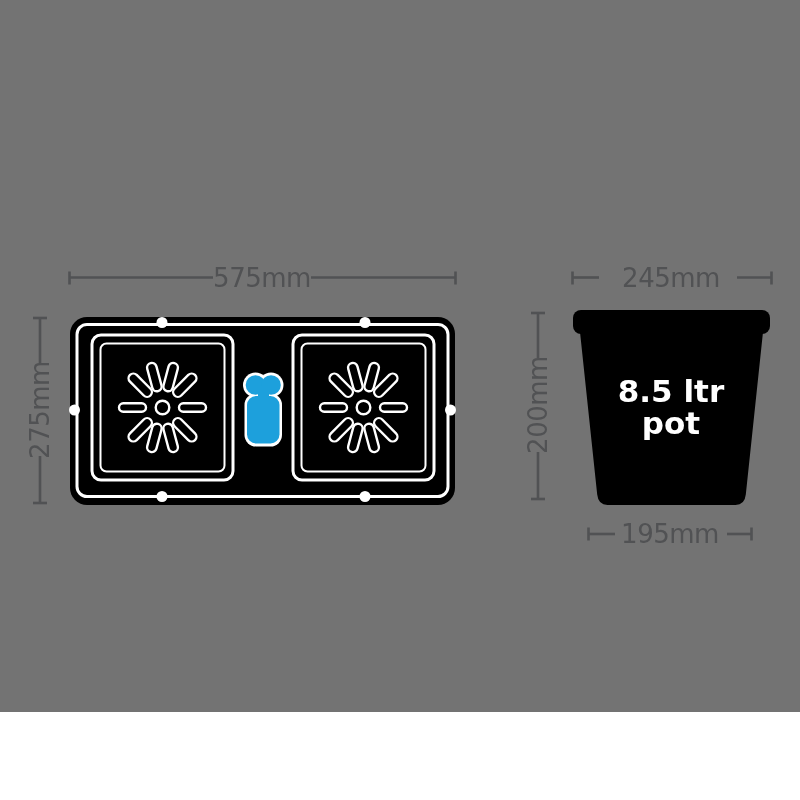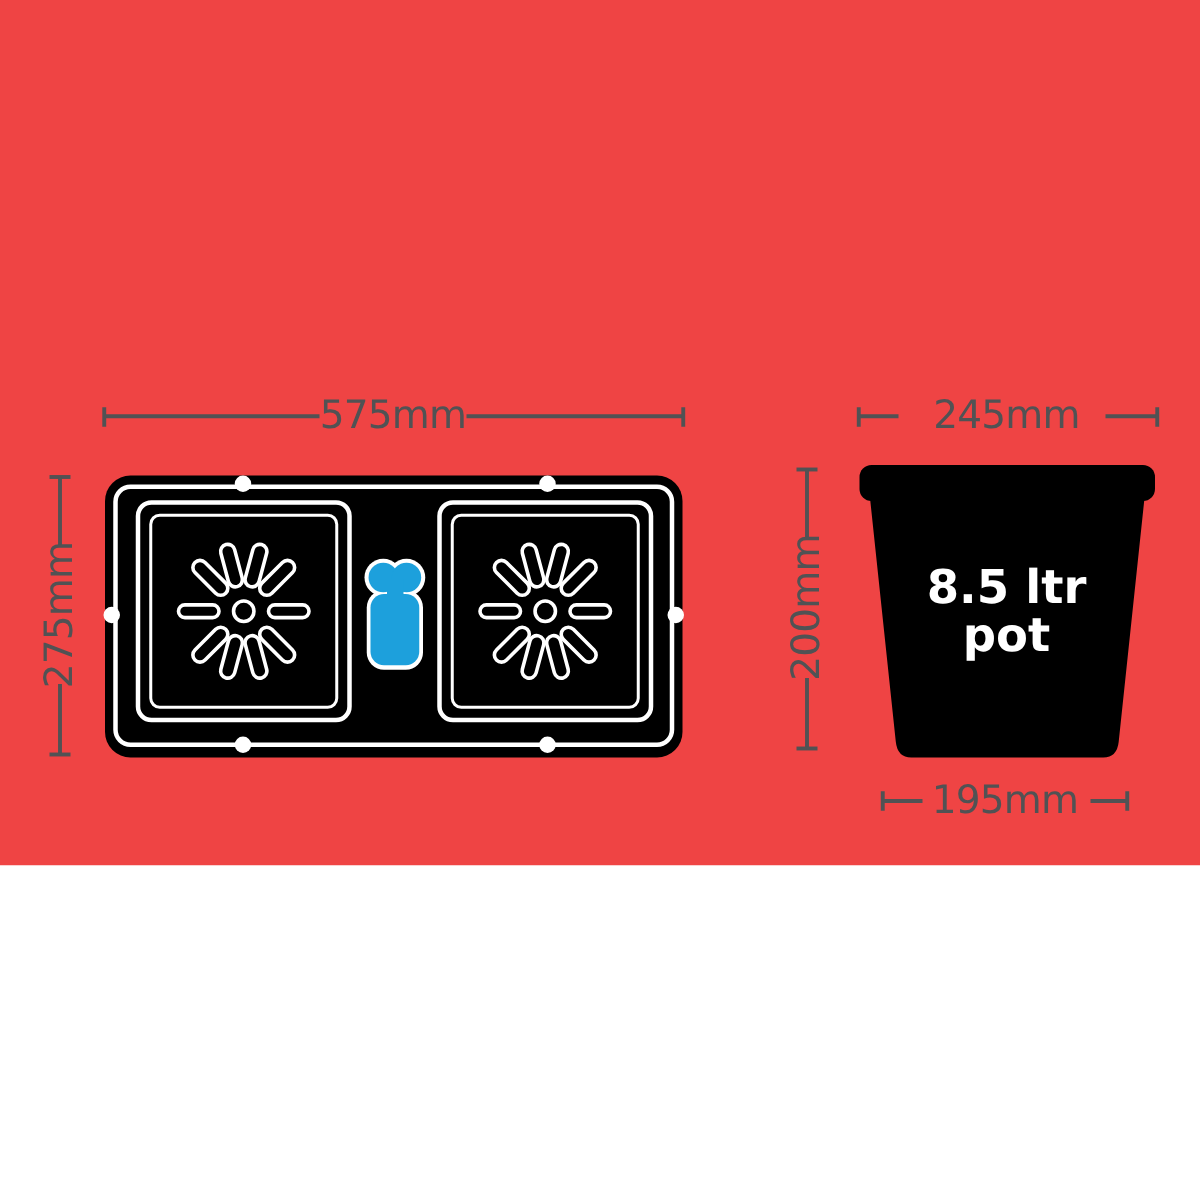--- a/index.html
+++ b/index.html
@@ -1,16 +1,16 @@
 <!DOCTYPE html>
 <html><head>
 <meta charset="utf-8">
 <style>
   html,body{margin:0;padding:0;background:#fff;}
-  .page{width:800px;height:577px;position:relative;background:#ef4444;overflow:hidden;
+  .page{width:800px;height:712px;position:relative;background:#737373;overflow:hidden;
         font-family:"DejaVu Sans","Liberation Sans",sans-serif;}
   svg{display:block;}
   .blackfill{fill:#000;stroke:none;}
   .wline3{fill:none;stroke:#fff;stroke-width:3;}
   .wline2{fill:none;stroke:#fff;stroke-width:2;}
   .wray{fill:none;stroke:#fff;stroke-width:2.4;}
   .dot{fill:#fff;stroke:none;}
   .dimline{stroke:#515254;stroke-width:2.6;fill:none;}
   .dimtext{fill:#515254;font-size:26px;letter-spacing:-0.5px;
            text-anchor:middle;dominant-baseline:central;

